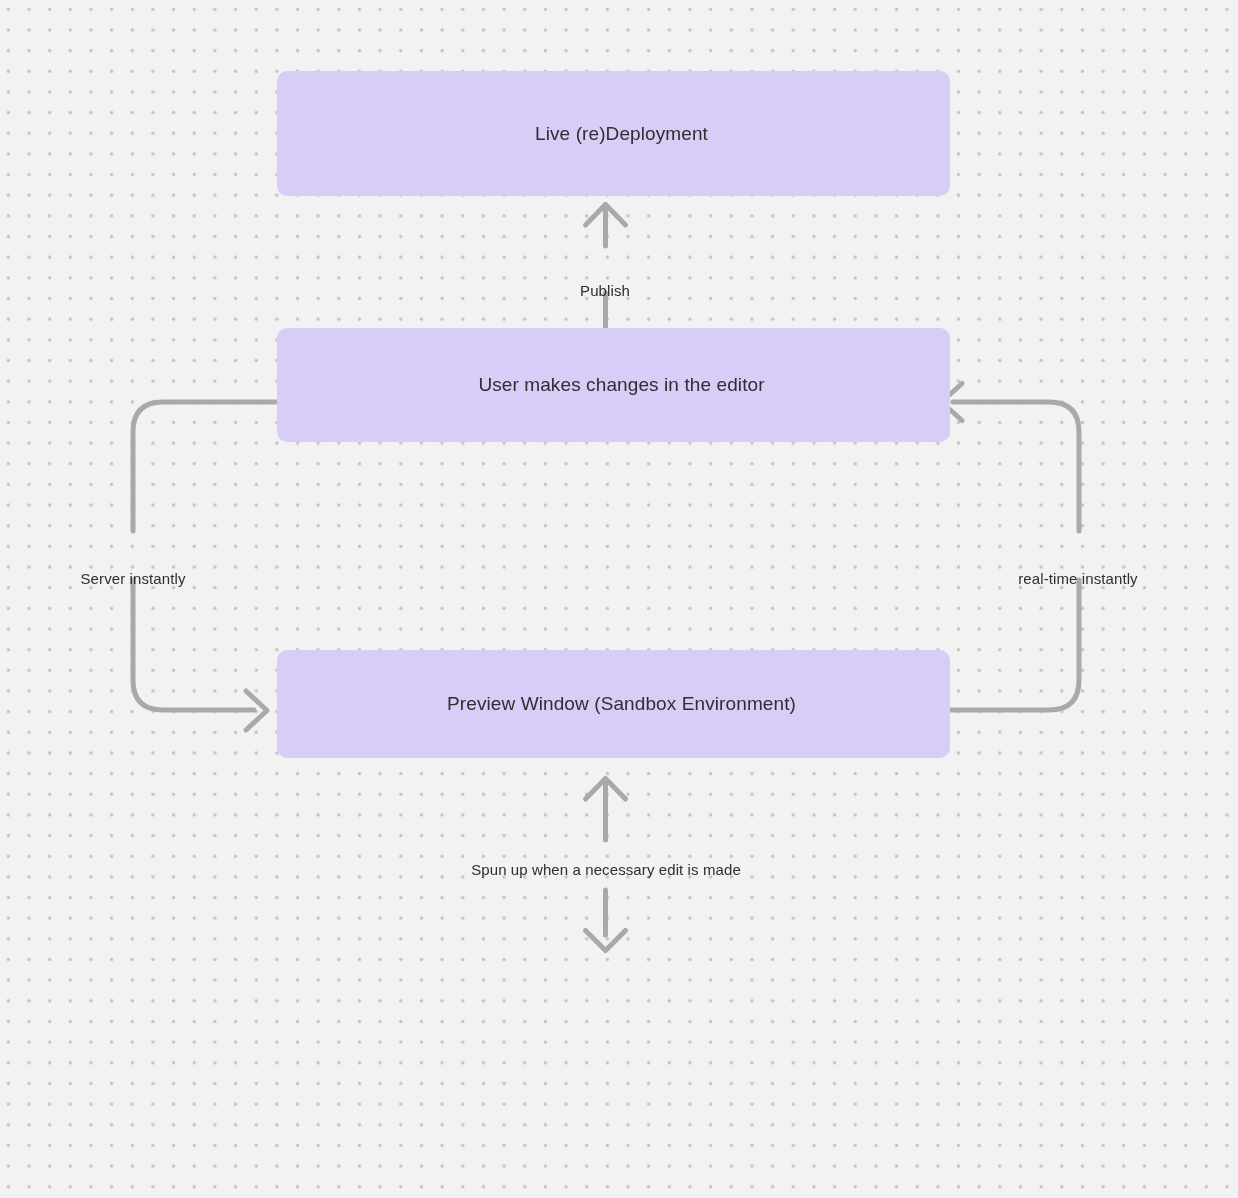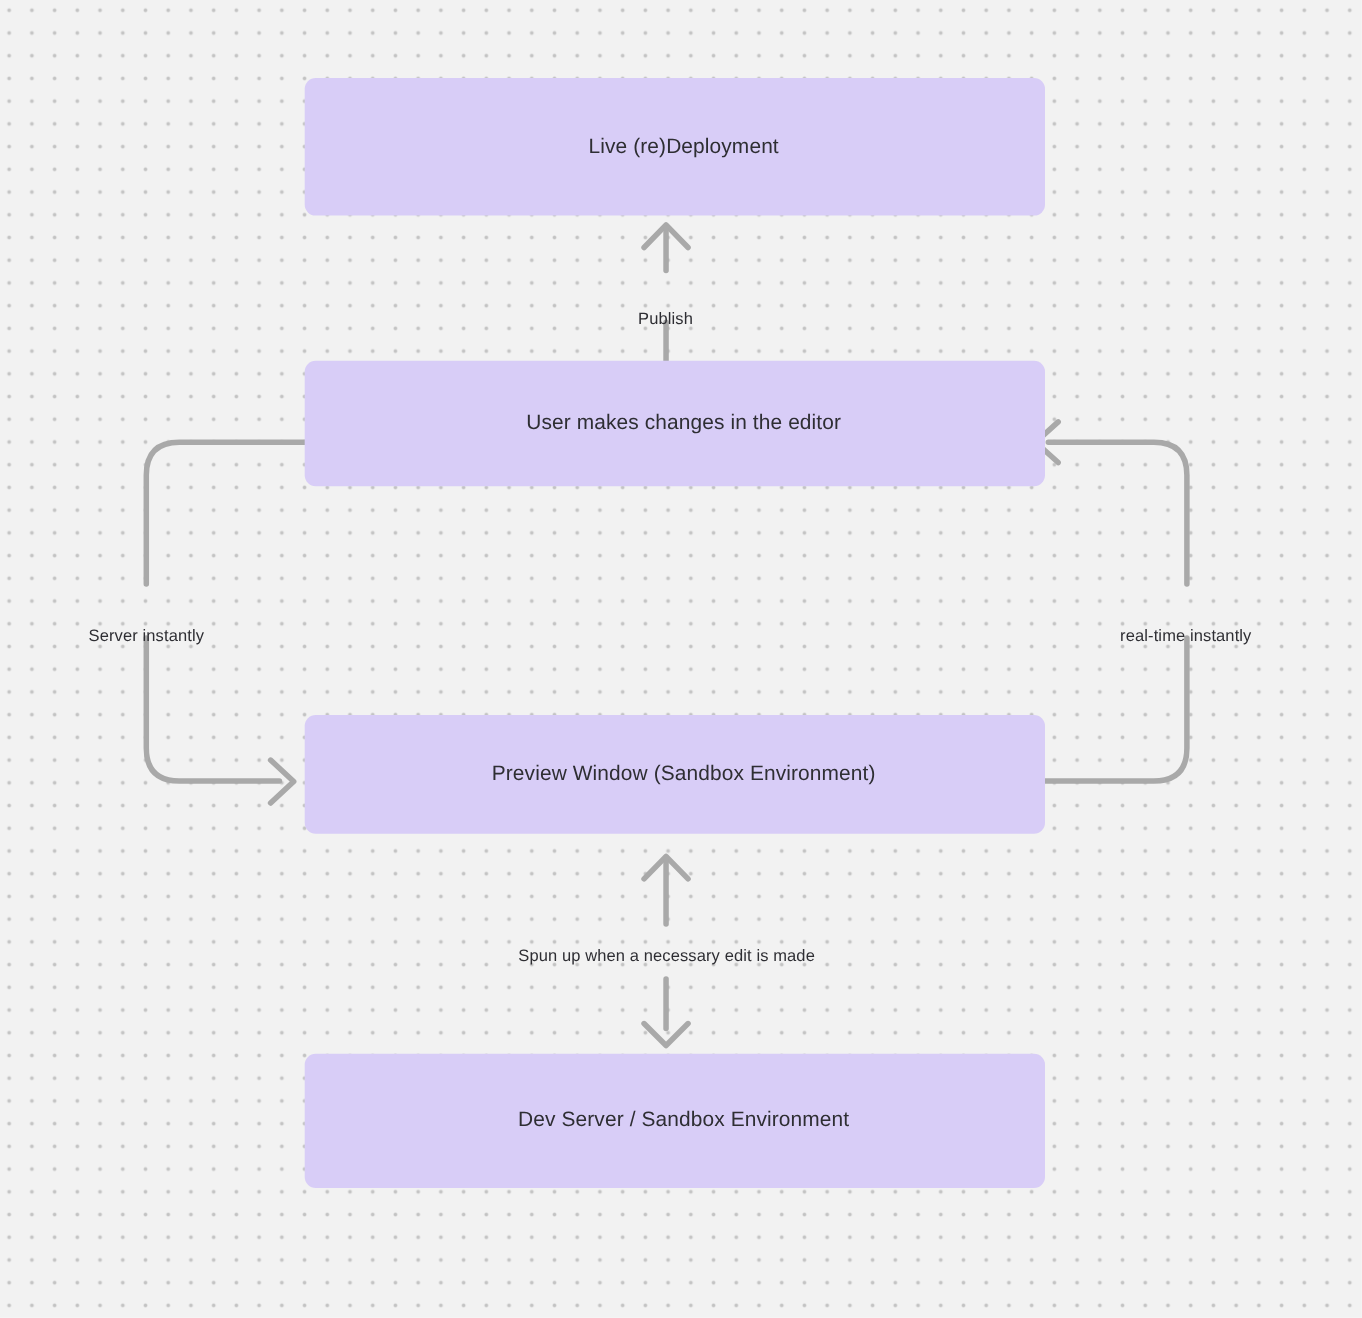--- a/index.html
+++ b/index.html
@@ -111,22 +111,19 @@
   </div>
 
   <div class="node node-editor">
     <span class="node-label">User makes changes in the editor</span>
   </div>
 
   <div class="node node-preview">
     <span class="node-label">Preview Window (Sandbox Environment)</span>
   </div>
 
-  <div class="node node-dev">
-    <span class="node-label">Dev Server / Sandbox Environment</span>
-  </div>
 
   <div class="edge-label label-publish">Publish</div>
   <div class="edge-label label-updates">Server instantly</div>
   <div class="edge-label label-feedback">real-time instantly</div>
   <div class="edge-label label-spunup">Spun up when a necessary edit is made</div>
 
 </div>
 
 </body></html>

